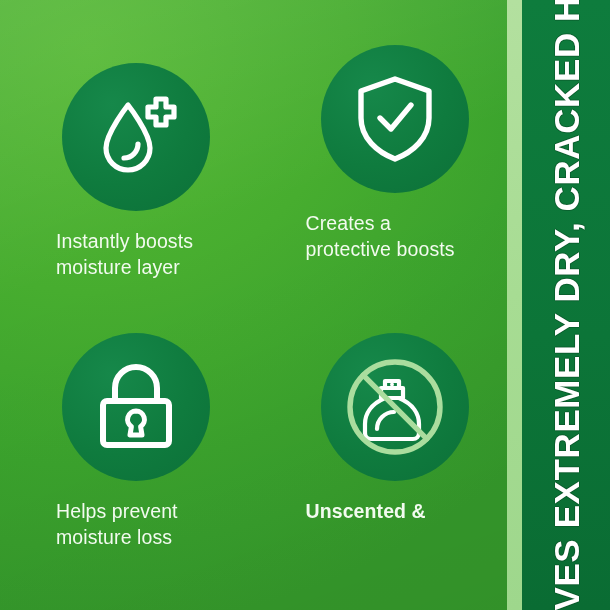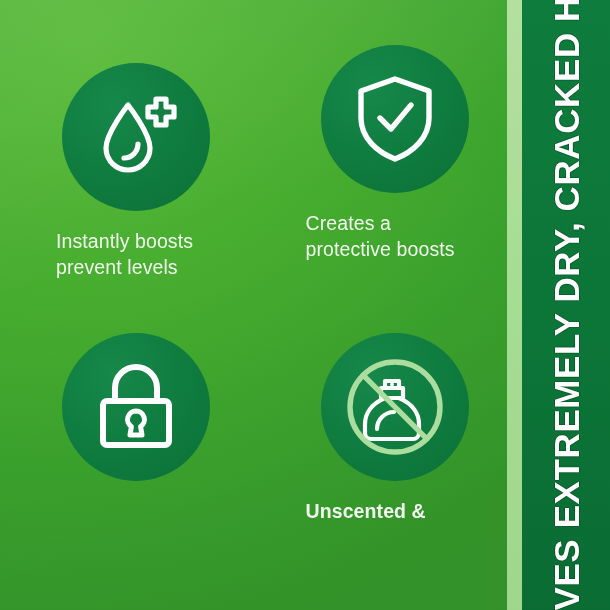--- a/index.html
+++ b/index.html
@@ -148,21 +148,21 @@
         <span>
           <svg width="92" height="92" viewBox="0 0 92 92" fill="none">
             <path d="M38 14 C38 14 16 42 16 57 a22 22 0 0 0 44 0 C60 42 38 14 38 14 Z" stroke="#ffffff" stroke-width="5.2" stroke-linejoin="round" fill="none"></path>
             <path d="M48 53 a14 14 0 0 1 -14 14" stroke="#ffffff" stroke-width="5.2" stroke-linecap="round" fill="none"></path>
             <path d="M66 8 h10 v8 h8 v10 h-8 v8 h-10 v-8 h-8 v-10 h8 Z" stroke="#ffffff" stroke-width="5.2" stroke-linejoin="round" fill="none"></path>
           </svg>
         </span>
       </div>
       <div class="caption">
         <span class="ln">Instantly boosts</span>
-        <span class="ln">prevent levels</span>
+        <span class="ln">moisture layer</span>
       </div>
     </div>
 
     <div class="cell c2">
       <div class="disc">
         <span>
           <svg width="84" height="90" viewBox="0 0 84 90" fill="none">
             <path d="M42 5 L76 17 V44 C76 64 60 78 42 85 C24 78 8 64 8 44 V17 Z" stroke="#ffffff" stroke-width="5.4" stroke-linejoin="round" fill="none"></path>
             <path d="M27 44 L38 55 L58 31" stroke="#ffffff" stroke-width="5.4" stroke-linecap="round" stroke-linejoin="round" fill="none"></path>
           </svg>
@@ -176,20 +176,24 @@
 
     <div class="cell c3">
       <div class="disc">
         <span>
           <svg width="82" height="88" viewBox="0 0 82 88" fill="none">
             <path d="M20 38 V25 a21 21 0 0 1 42 0 V38" stroke="#ffffff" stroke-width="6" stroke-linecap="round" fill="none"></path>
             <rect x="8" y="38" width="66" height="44" rx="4" stroke="#ffffff" stroke-width="6" fill="none"></rect>
             <path d="M41 48 a8.5 8.5 0 0 0 -4.6 15.6 L35 72 h12 l-1.4 -8.4 A8.5 8.5 0 0 0 41 48 Z" stroke="#ffffff" stroke-width="5" stroke-linejoin="round" fill="none"></path>
           </svg>
         </span>
+      </div>
+      <div class="caption">
+        <span class="ln">Helps prevent</span>
+        <span class="ln">moisture loss</span>
       </div>
     </div>
 
     <div class="cell c4">
       <div class="disc">
         <span>
           <svg width="112" height="112" viewBox="0 0 112 112" fill="none">
 
             <path d="M46 30 h14 v7 h-14 Z" stroke="#ffffff" stroke-width="4.2" stroke-linejoin="round" fill="none"></path>
             <path d="M42 37 h22 v10 h-22 Z" stroke="#ffffff" stroke-width="4.2" stroke-linejoin="round" fill="none"></path>

